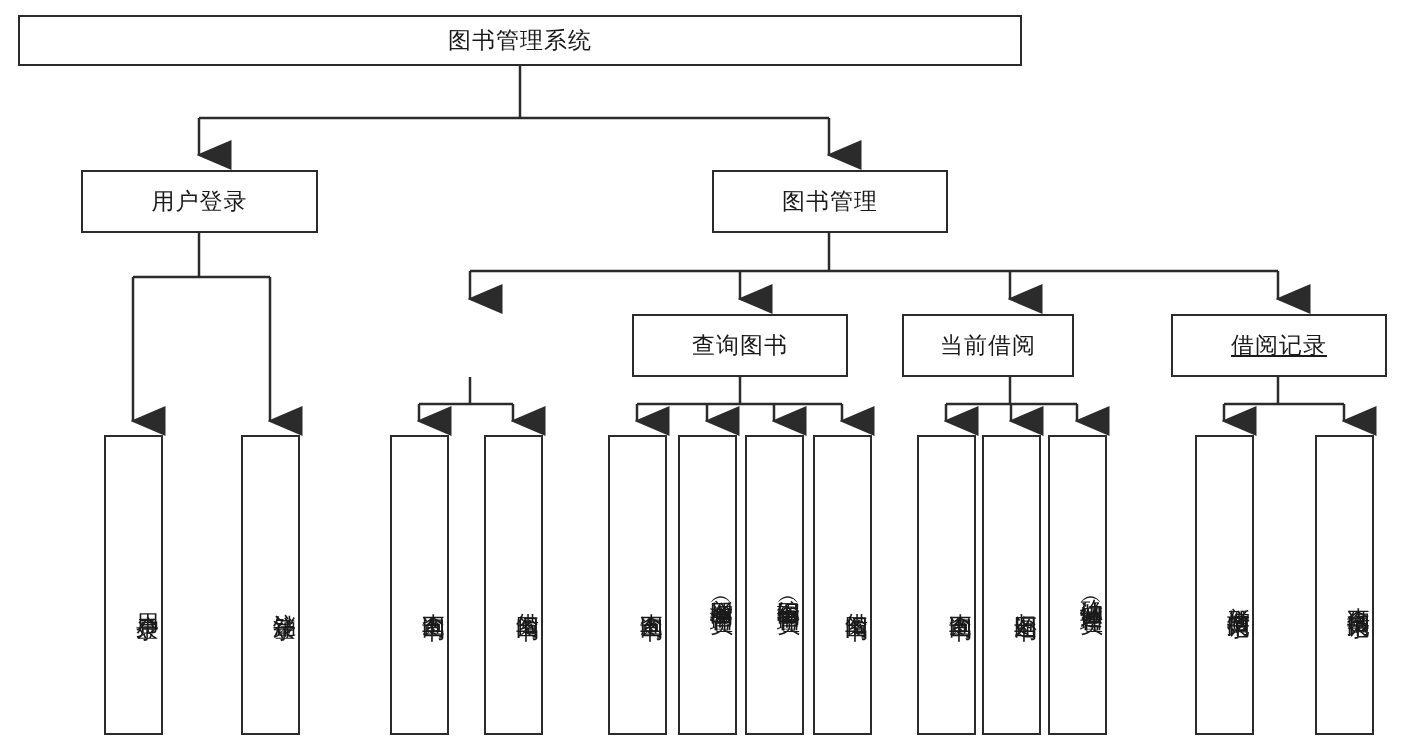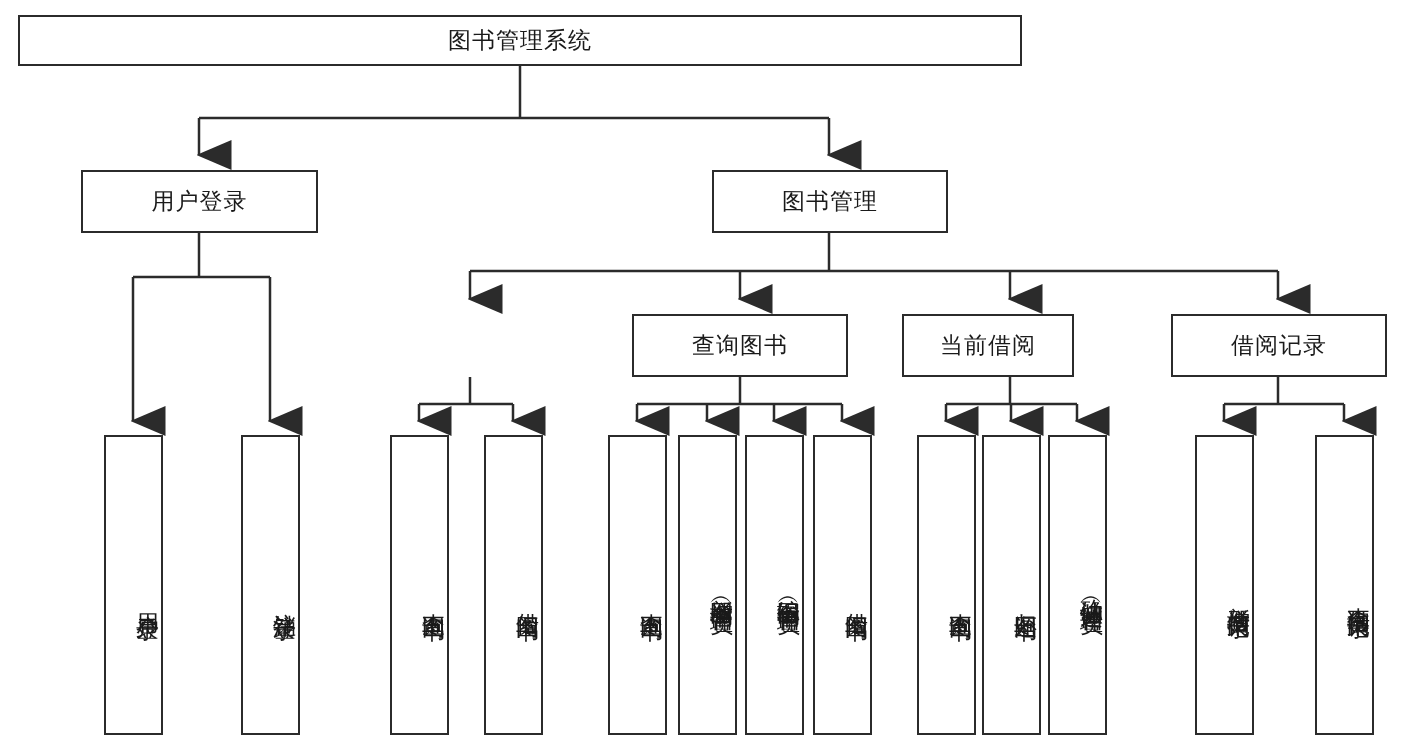--- a/index.html
+++ b/index.html
@@ -133,21 +133,21 @@
   <div class="node horiz" style="left:712px; top:170px; width:236px; height:63px;">
     <span>图书管理</span>
   </div>
 
   <div class="node horiz" style="left:632px; top:314px; width:216px; height:63px;">
     <span>查询图书</span>
   </div>
   <div class="node horiz" style="left:902px; top:314px; width:172px; height:63px;">
     <span>当前借阅</span>
   </div>
-  <div class="node horiz" style="left:1171px; top:314px; width:216px; height:63px;">
+  <div class="node horiz" style="left:1171px; top:314px; width:216px; height:63px;text-decoration:underline;">
     <span>借阅记录</span>
   </div>
 
   <div class="node vert" style="left:104px; top:435px; width:59px; height:300px;">
     <span class="vtext">用户登录</span>
   </div>
   <div class="node vert" style="left:241px; top:435px; width:59px; height:300px;">
     <span class="vtext">注销登录</span>
   </div>
 

